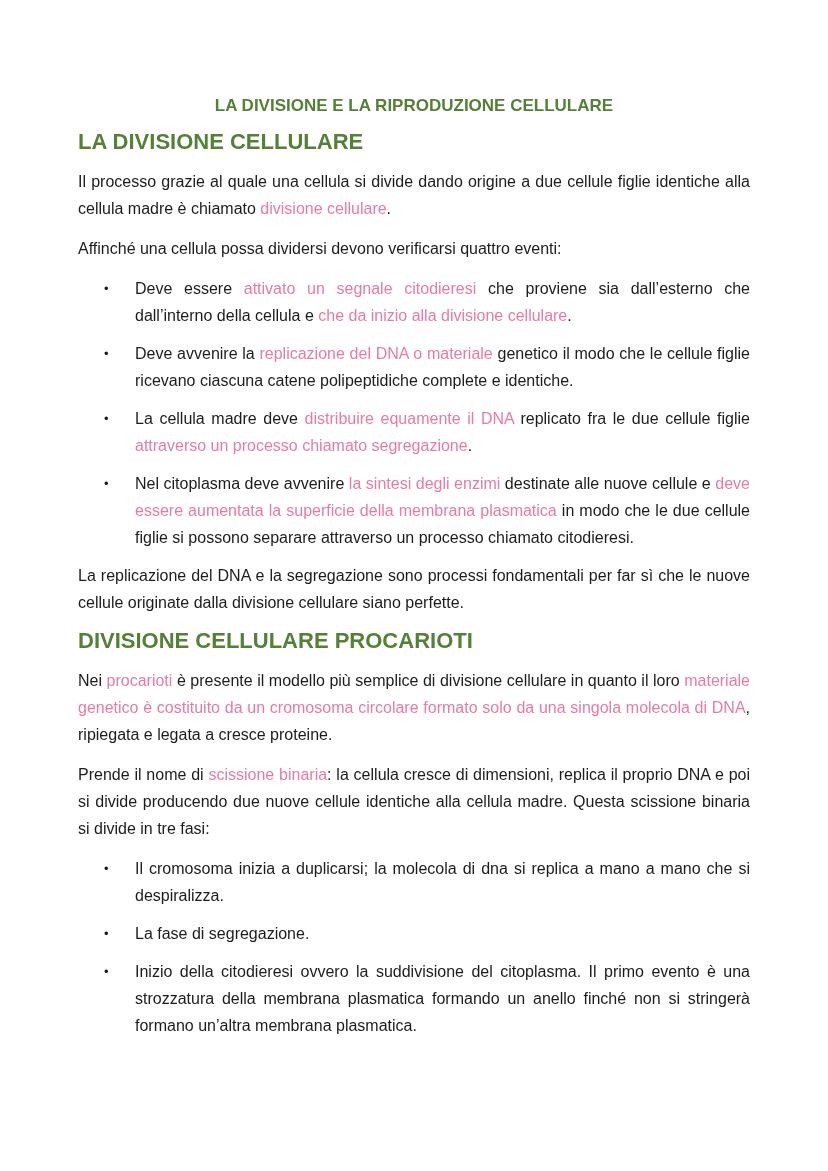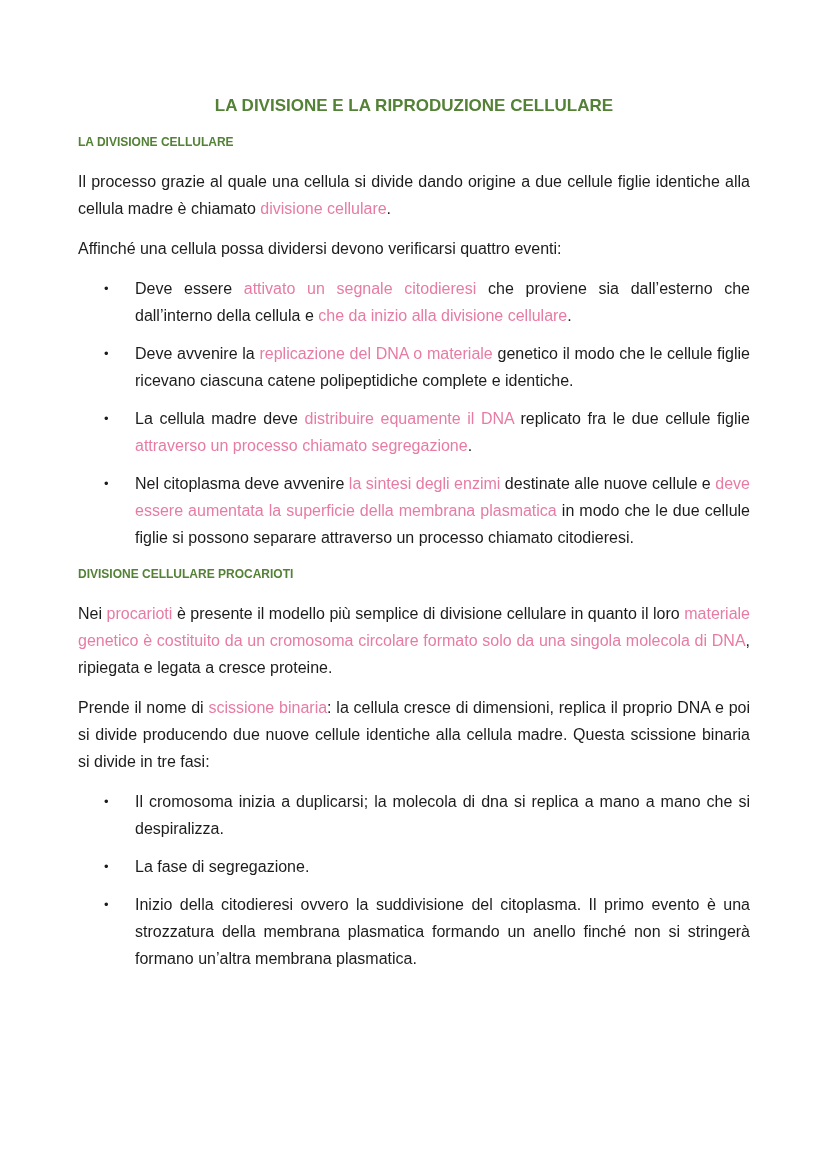--- a/index.html
+++ b/index.html
@@ -23,21 +23,21 @@
     margin: 0 0 12px 0;
     text-align: center;
     color: var(--green, #538135);
     font-size: 17px;
     font-weight: bold;
     line-height: 24px;
   }
   .section-heading {
     margin: 0 0 14px 0;
     color: var(--green, #538135);
-    font-size: 12px;
+    font-size: 22px;
     font-weight: bold;
     line-height: 24px;
     text-align: left;
   }
   .para {
     margin: 0 0 13px 0;
     font-size: 16px;
     line-height: 27px;
     text-align: justify;
     color: #1c1c1c;
@@ -106,20 +106,21 @@
           <p class="bullet-text"><span>La cellula madre deve </span><span class="run-pink">distribuire equamente il DNA</span><span> replicato fra le due cellule figlie </span><span class="run-pink">attraverso un processo chiamato segregazione</span><span>.</span></p>
         </div>
 
         <div class="bullet-item">
           <span class="bullet-marker">•</span>
           <p class="bullet-text"><span>Nel citoplasma deve avvenire </span><span class="run-pink">la sintesi degli enzimi</span><span> destinate alle nuove cellule e </span><span class="run-pink">deve essere aumentata la superficie della membrana plasmatica</span><span> in modo che le due cellule figlie si possono separare attraverso un processo chiamato citodieresi.</span></p>
         </div>
 
       </div>
 
+      <p class="para"><span>La replicazione del DNA e la segregazione sono processi fondamentali per far sì che le nuove cellule originate dalla divisione cellulare siano perfette.</span></p>
     </div>
 
     <div class="section">
       <h2 class="section-heading">DIVISIONE CELLULARE PROCARIOTI</h2>
 
       <p class="para"><span>Nei </span><span class="run-pink-bold">procarioti</span><span> è presente il modello più semplice di divisione cellulare in quanto il loro </span><span class="run-pink-bold">materiale genetico è costituito da un cromosoma circolare formato solo da una singola molecola di DNA</span><span>, ripiegata e legata a cresce proteine.</span></p>
 
       <p class="para"><span>Prende il nome di </span><span class="run-pink-bold">scissione binaria</span><span>: la cellula cresce di dimensioni, replica il proprio DNA e poi si divide producendo due nuove cellule identiche alla cellula madre. Questa scissione binaria si divide in tre fasi:</span></p>
 
       <div class="bullet-list">

